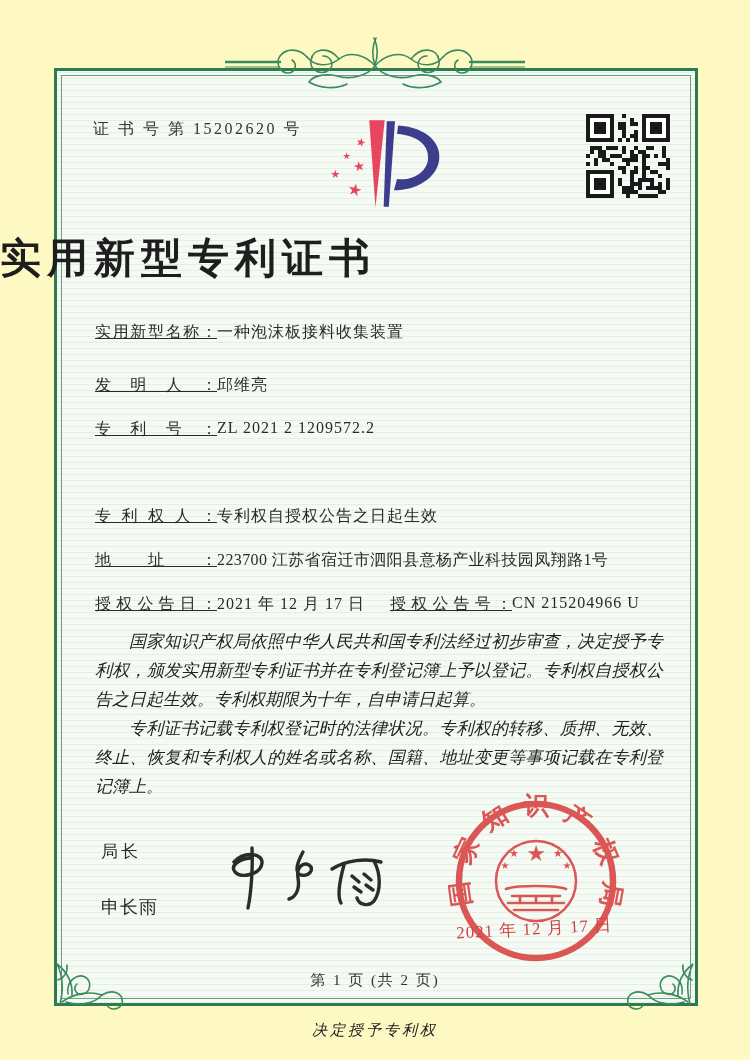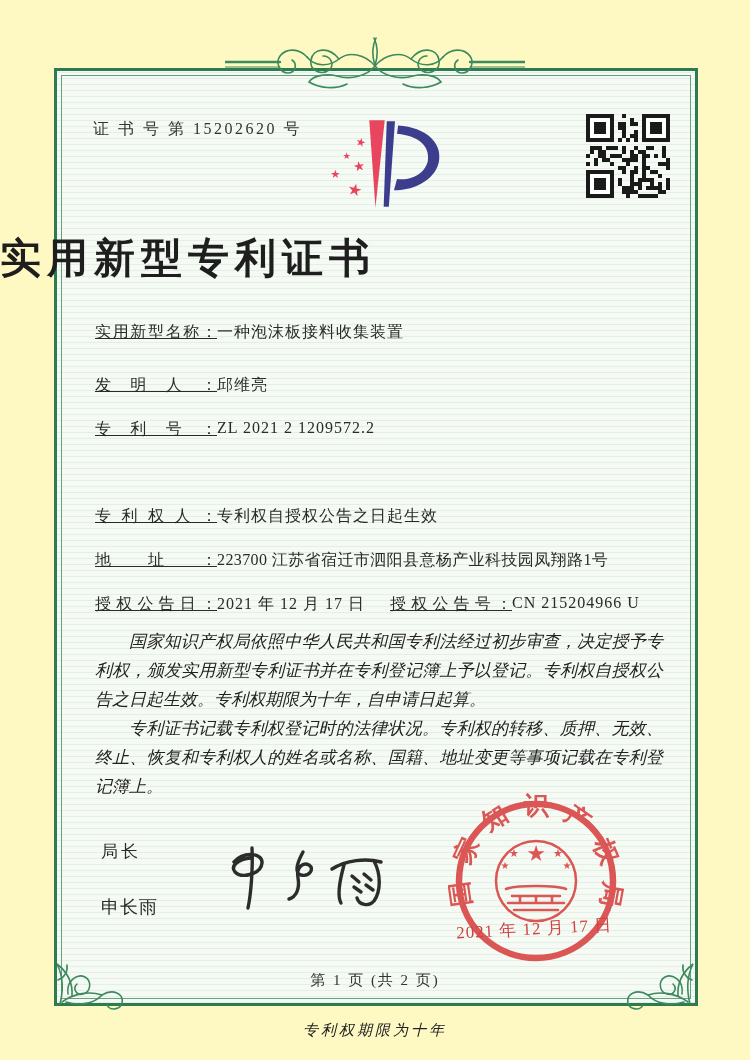--- a/index.html
+++ b/index.html
@@ -331,15 +331,15 @@
           <path d="M60,110 h56"></path>
           <path d="M72,103 v7 M88,103 v7 M104,103 v7"></path>
           <path d="M66,117 h44"></path>
         </g>
       </g>
     </svg>
   </div>
   <div class="seal-date">2021 年 12 月 17 日</div>
 
   <div class="page-no">第 1 页 (共 2 页)</div>
-  <div class="back-note">专利权期限为十年</div>
+  <div class="back-note">决定授予专利权</div>
 
 </div>
 
 </body></html>

